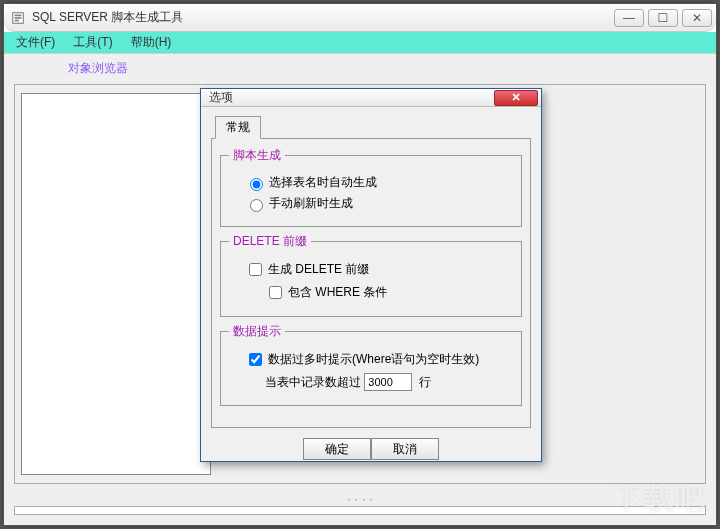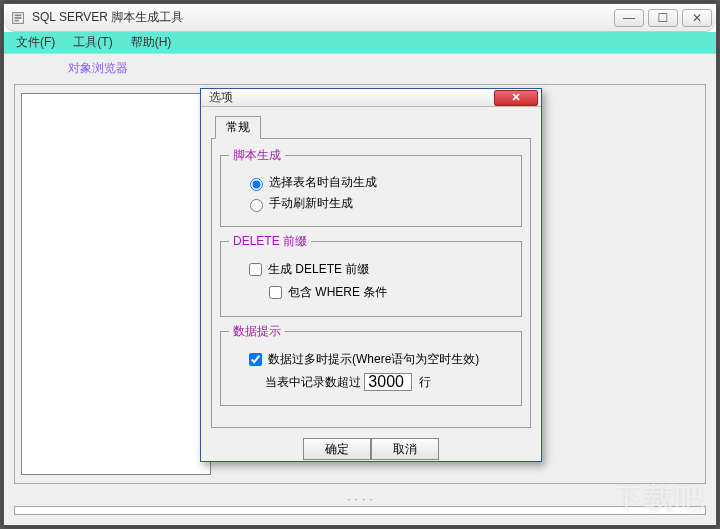--- a/index.html
+++ b/index.html
@@ -170,21 +170,21 @@
   .opt-row input[type=radio],
   .opt-row input[type=checkbox] {
     margin-right: 6px;
   }
   .sub { margin-left: 36px; }
   .num-input {
     width: 48px; height: 18px;
     border: 1px solid #888;
     background: #fff;
     padding: 0 3px;
-    font-size: 16px;
+    font-size: 11px;
     font-family: inherit;
   }
   .btn-row {
     display:flex; justify-content:center; gap: 0;
     margin-top: 10px;
   }
   .btn {
     min-width: 68px; height: 22px;
     border: 1px solid #888;
     background: linear-gradient(#fdfdfd,#e4e4e4);

